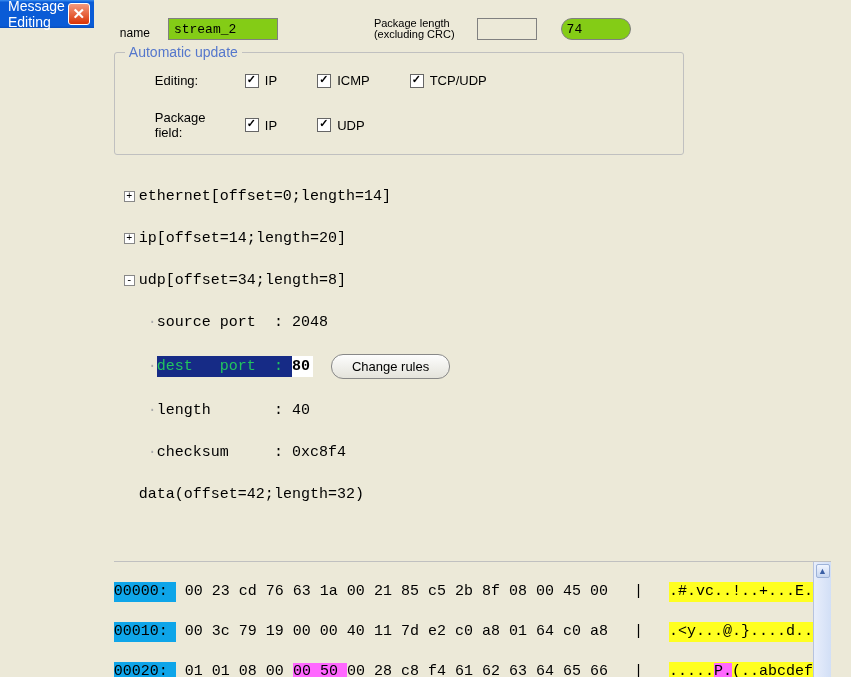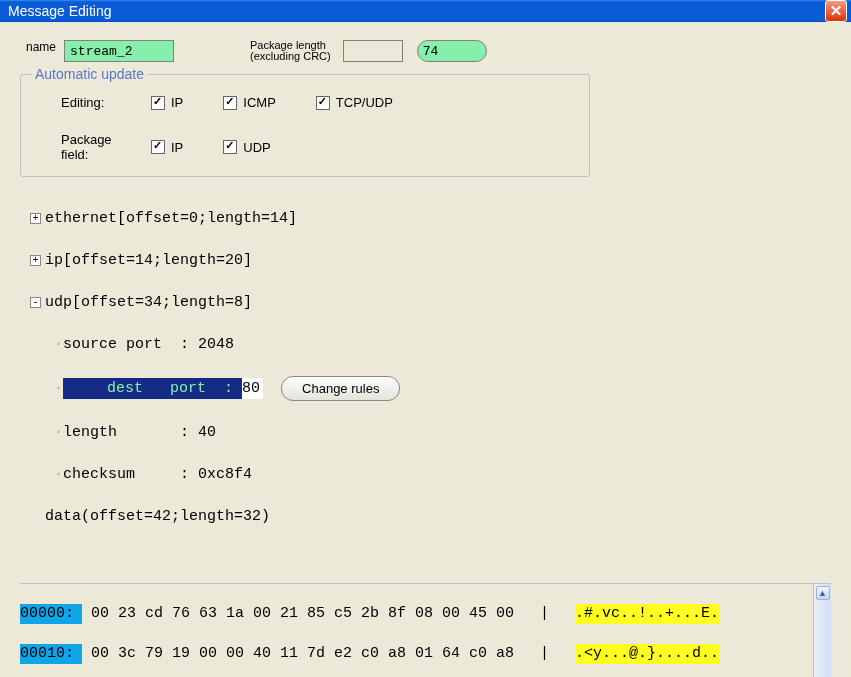--- a/index.html
+++ b/index.html
@@ -1,39 +1,39 @@
 <!DOCTYPE html>
 <html><head>
 <meta charset="utf-8">
 <style>
   * { box-sizing: border-box; }
   html, body { margin: 0; padding: 0; height: 100%; font-family: Tahoma, Arial, sans-serif; font-size: 12px; background: #ece9d8; }
-  .window { width: 851px; height: 677px; background: #ece9d8; display: flex; flex-direction: column; }
+  .window { width: 851px; height: 677px; background: #ece9d8; display: flex; flex-direction: row; }
   .titlebar { height: 28px; background: linear-gradient(to bottom, #3a8ef0 0%, #0a5bd6 8%, #0a5bd6 92%, #084dba 100%); display: flex; align-items: center; padding: 0 4px 0 8px; color: #fff; font-size: 14px; }
   .titlebar-title { flex: 1; }
   .close-btn { width: 22px; height: 22px; background: linear-gradient(to bottom, #f59a7e, #d93305); border: 1px solid #fff; border-radius: 3px; display: flex; align-items: center; justify-content: center; color: #fff; font-weight: bold; font-size: 15px; cursor: pointer; }
   .client { flex: 1; padding: 18px 20px 10px 20px; display: flex; flex-direction: column; }
-  .row-top { display: flex; align-items: flex-start; gap: 8px; margin-bottom: 12px; }
+  .row-top { display: flex; align-items: flex-end; gap: 18px; margin-bottom: 12px; }
   .lbl { font-size: 12px; color: #000; }
-  .textfield { border: 1px solid #808080; background: #86efac; padding: 3px 5px; font-family: "Courier New", monospace; font-size: 13px; height: 22px; }
+  .textfield { border: 1px solid #808080; background: #84cc16; padding: 3px 5px; font-family: "Courier New", monospace; font-size: 13px; height: 22px; }
   .textfield.readonlybg { background: #ece9d8; }
   .fieldset { border: 1px solid #c0c0c0; border-radius: 3px; margin: 0 0 8px 0; padding: 10px 18px 14px 18px; position: relative; width: 570px; }
   .fieldset-legend { position: absolute; top: -9px; left: 10px; background: #ece9d8; padding: 0 4px; font-size: 14px; color: #5577cc; }
   .cs-row { display: flex; align-items: center; margin: 10px 0 22px 0; }
   .cs-label { width: 100px; text-align: left; font-size: 13px; padding-left: 22px; }
   .ck { width: 14px; height: 14px; border: 1px solid #666; background: #fff; display: inline-flex; align-items: center; justify-content: center; margin-right: 6px; position: relative; }
   .ck.checked::after { content: "✓"; font-size: 11px; line-height: 11px; color: #000; position: absolute; top: -1px; left: 1px; font-weight: bold; }
   .ck-wrap { display: inline-flex; align-items: center; margin-right: 40px; font-size: 13px; }
   .tree { font-family: "Courier New", monospace; font-size: 15px; line-height: 21px; padding: 2px 0 10px 10px; white-space: pre; }
   .tree-row { display: flex; align-items: center; }
   .tree-box { width: 11px; height: 11px; border: 1px solid #888; background: #fff; display: inline-flex; align-items: center; justify-content: center; font-size: 10px; line-height: 9px; margin-right: 4px; color: #000; cursor: pointer; font-family: "Courier New", monospace; }
   .tree-empty { width: 15px; display: inline-block; }
   .conn { color: #aaa; }
-  .hl { background: #162b86; color: #86efac; padding-left: 44px; }
-  .edit-val { background: #fff; padding: 0 3px 0 0; color: #000; }
+  .hl { background: #162b86; color: #22c55e; }
+  .edit-val { background: #fff; padding: 0 3px 0 0; color: #000; font-weight: bold; }
   .btn { border: 1px solid #888; background: linear-gradient(to bottom, #fdfdfd, #e4e3db); padding: 5px 16px; font-size: 13px; cursor: pointer; }
   .btn-change { margin-left: 18px; padding: 4px 20px; border-radius: 12px; }
   .hexpane { display: flex; border-top: 1px solid #c0c0c0; background: #ece9d8; margin-top: 4px; }
   .hexbody { flex: 1; font-family: "Courier New", monospace; font-size: 15px; line-height: 20px; white-space: pre; padding: 0; }
   .hexrow { display: flex; }
   .hexoff { background: #0ea5e9; color: #000; width: 62px; padding-left: 0; }
   .hexbytes { flex: 0 0 auto; text-align: center; }
   .hexsep { padding: 0 8px; }
   .hexascii { background: #ffff20; color: #000; }
   .hexascii .hlpink { background: #ff68ff; }

